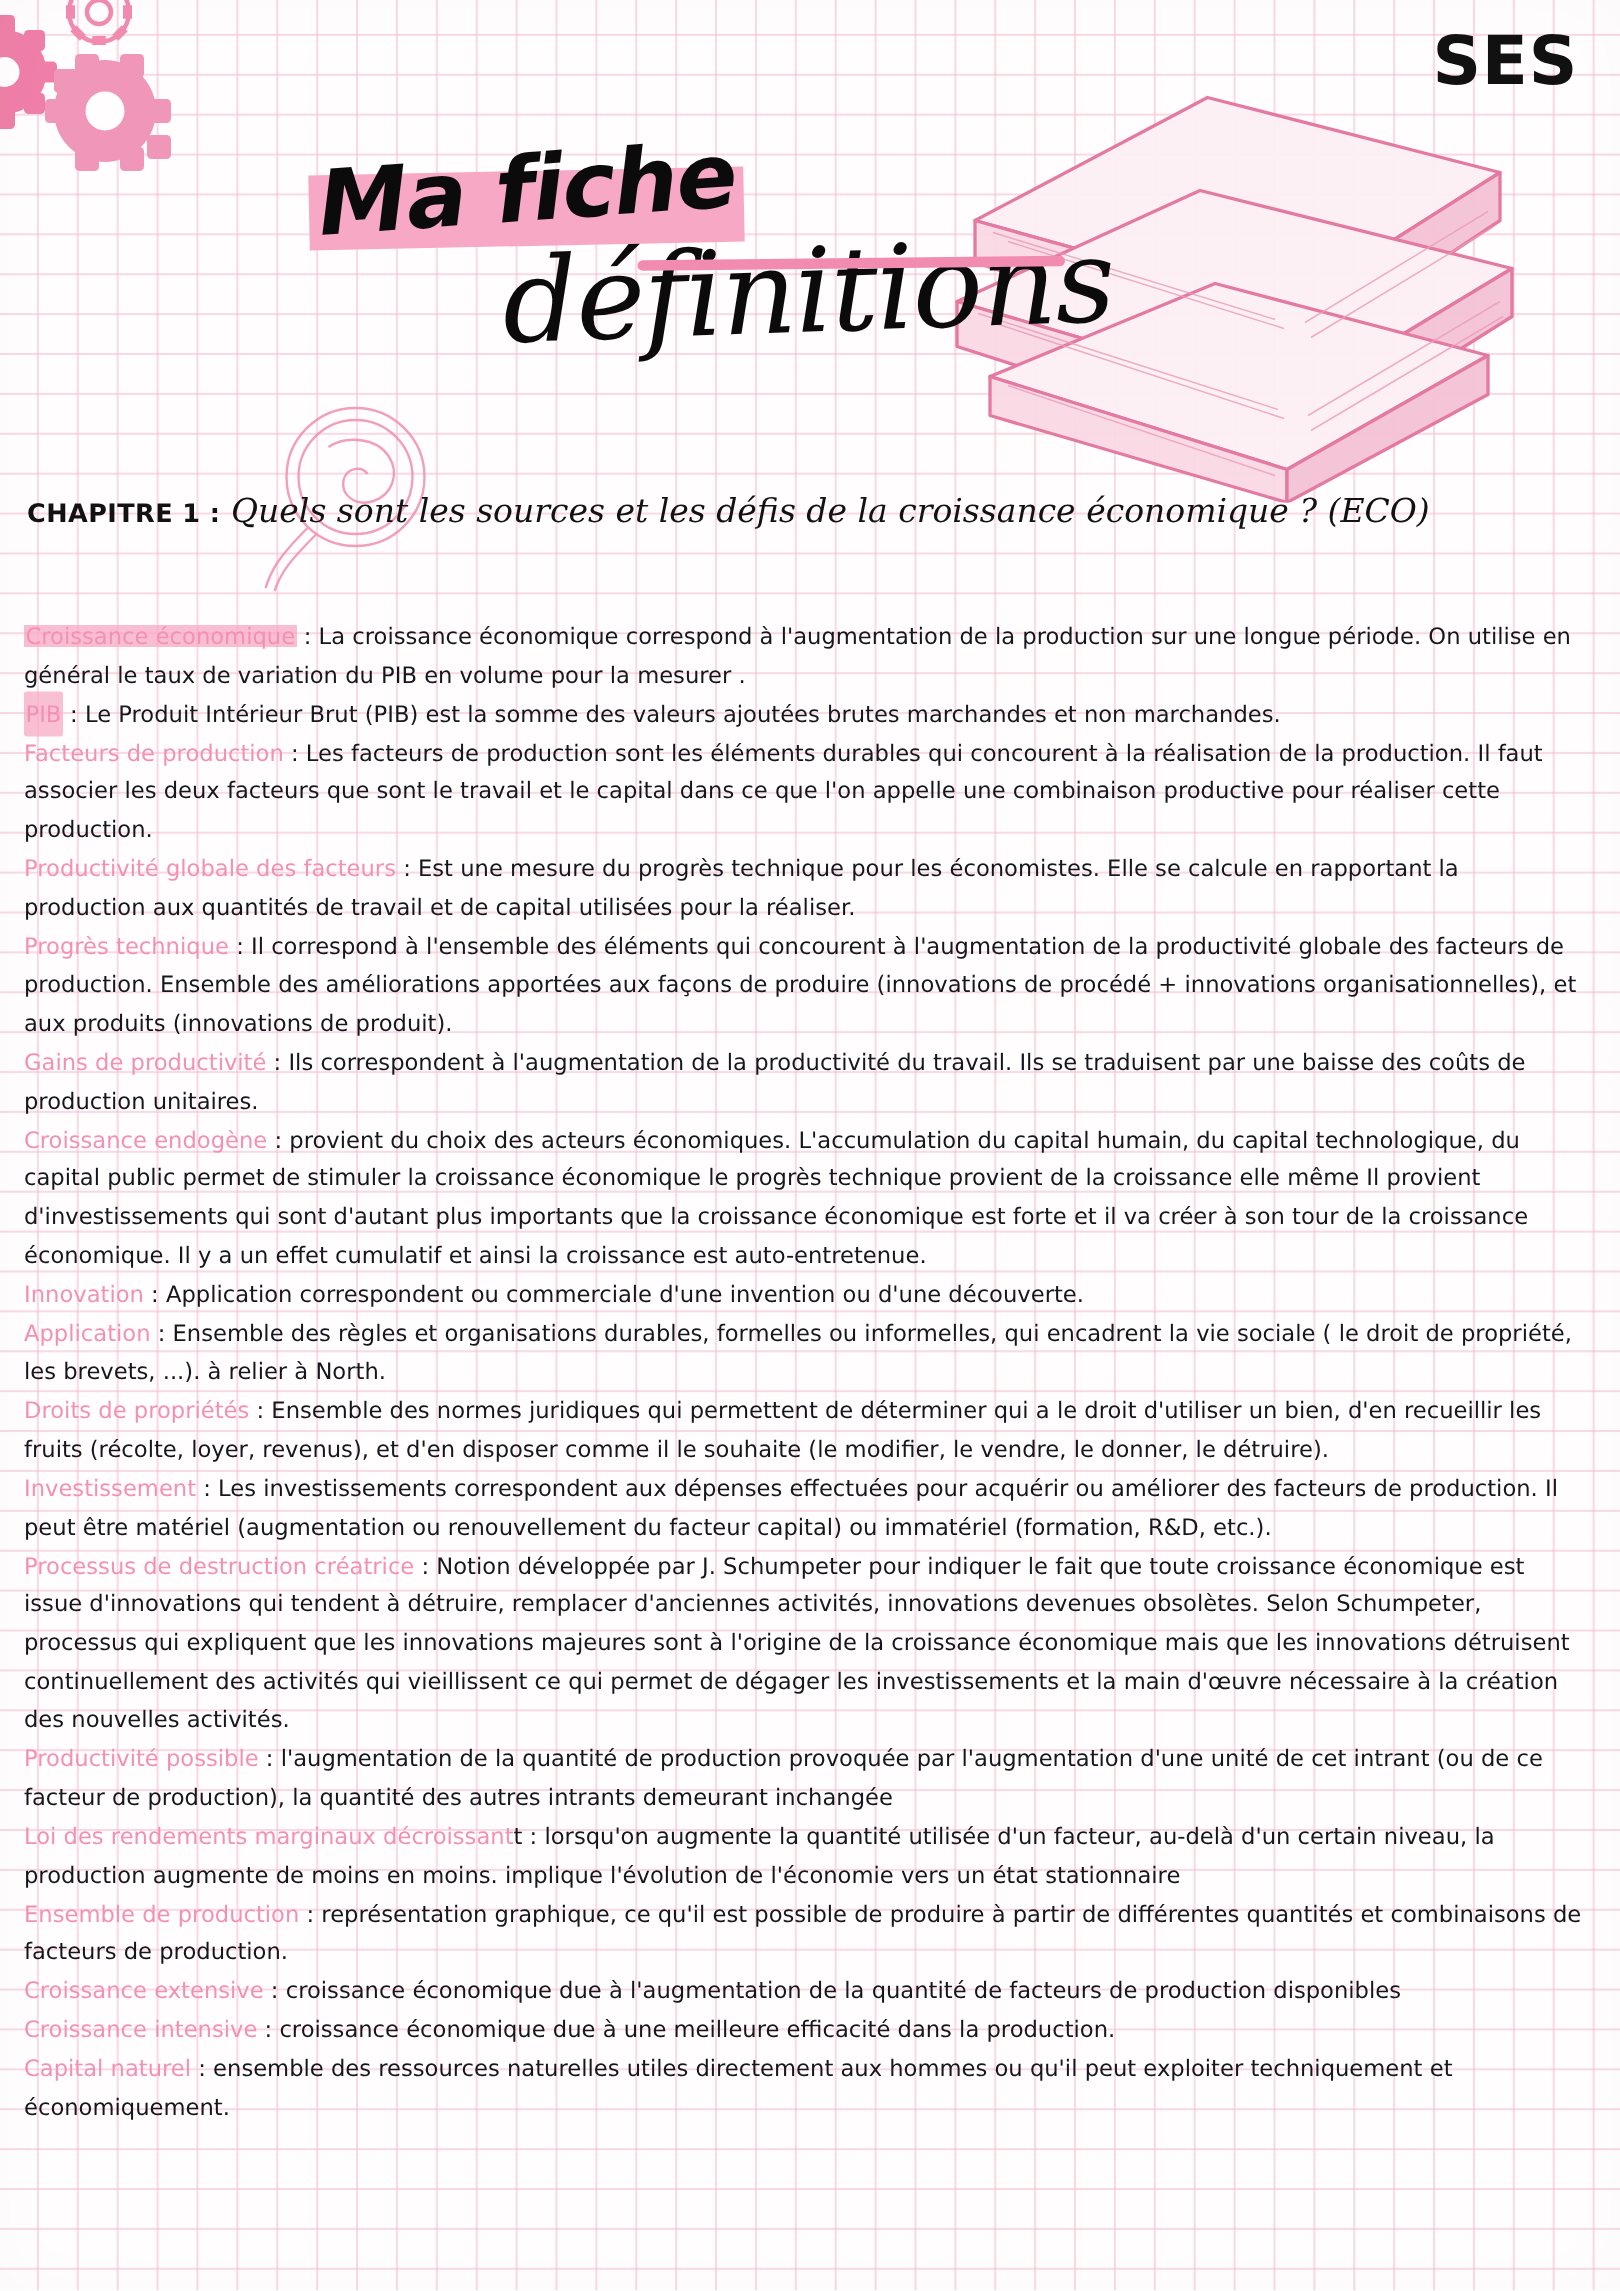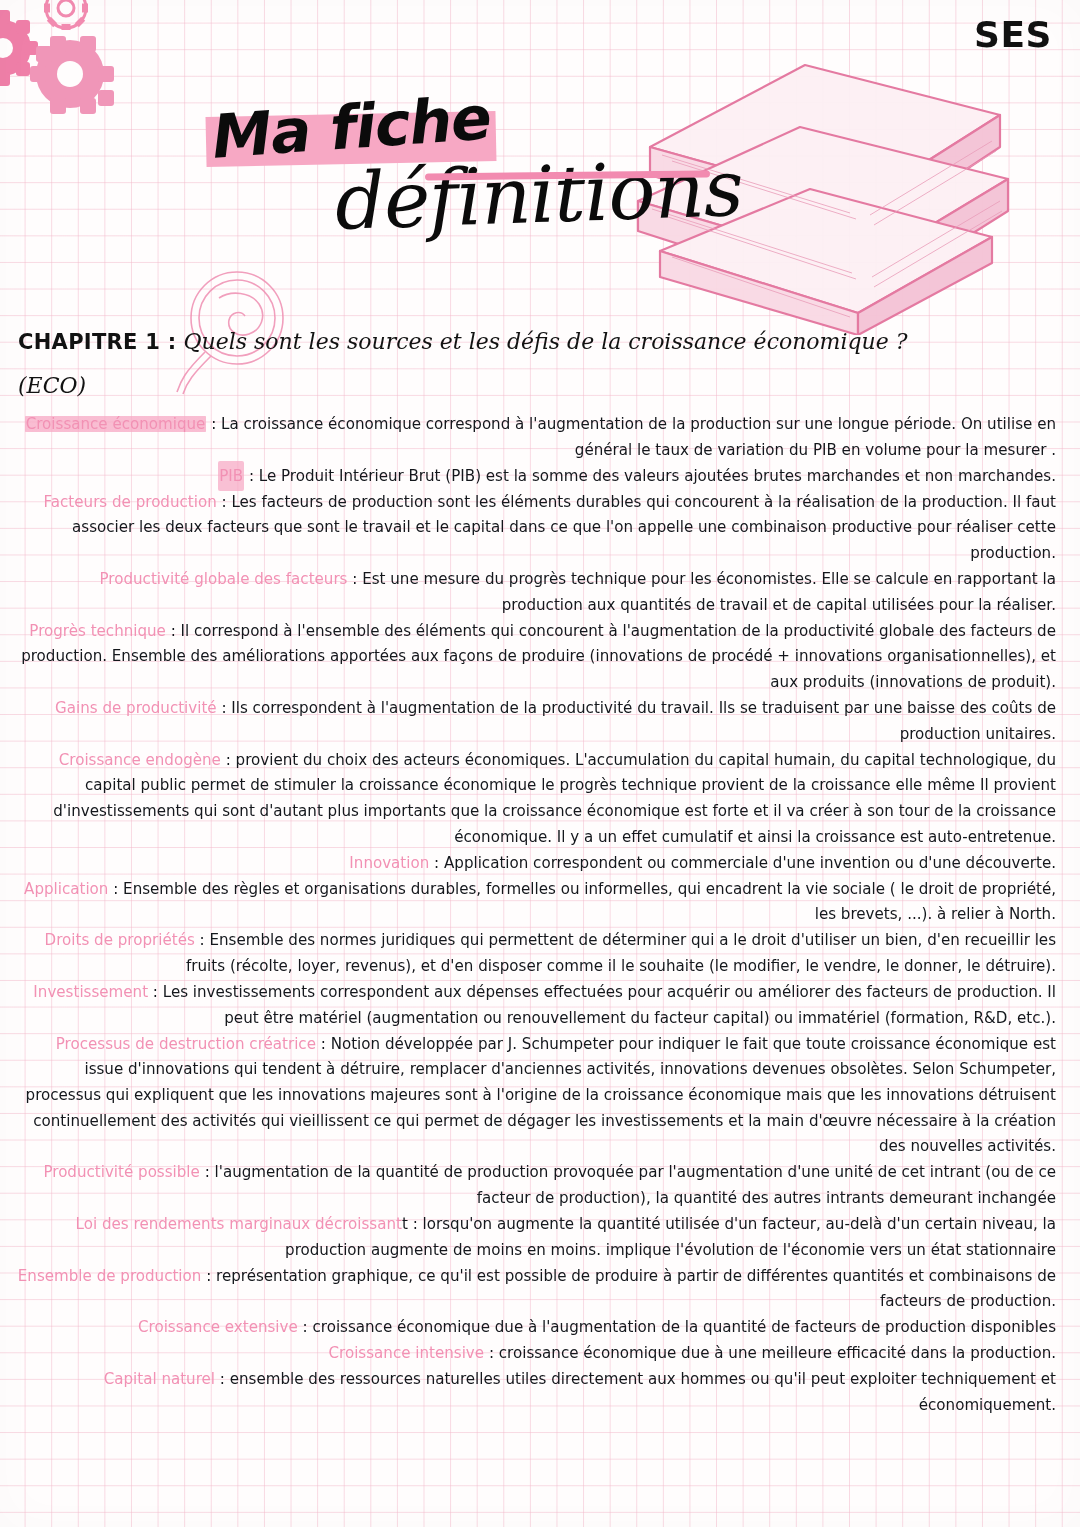--- a/index.html
+++ b/index.html
@@ -34,21 +34,21 @@
     box-shadow: inset 0 0 50px rgba(0,0,0,0.02);
   }
 
   
   .ses-label {
     position: absolute;
     top: 14px;
     right: 28px;
     font-family: "DejaVu Sans", sans-serif;
     font-weight: bold;
-    font-size: 36px;
+    font-size: 45px;
     letter-spacing: 0.5px;
     color: #111111;
   }
 
   .gears {
     position: absolute;
     left: -12px;
     top: -14px;
     width: 175px;
     height: 135px;
@@ -131,38 +131,38 @@
     font-family: "DejaVu Serif", serif;
     font-size: 22px;
     line-height: 44px;
     color: #121212;
     font-style: italic;
   }
   .chapter .lead {
     font-family: "DejaVu Sans", sans-serif;
     font-style: normal;
     font-weight: bold;
-    font-size: 21px;
+    font-size: 17px;
     letter-spacing: 0.3px;
   }
 
   
   .defs {
     position: absolute;
     left: 16px;
     top: 412px;
     width: 1040px;
     font-family: "DejaVu Sans", sans-serif;
     font-size: 15.1px;
     line-height: 25.6px;
     color: #14171c;
   }
   .def {
     margin: 0 0 0.5px 0;
-    text-align: right;
+    text-align: left;
   }
   .term {
     color: #f291b4;
     font-weight: normal;
   }
   .sep { color: #14171c; }
 
   .hl-croissance {
     background: linear-gradient(to bottom, rgba(247,168,196,0) 8%, rgba(247,168,196,0.75) 8%, rgba(247,168,196,0.75) 92%, rgba(247,168,196,0) 92%);
     border-radius: 2px;

